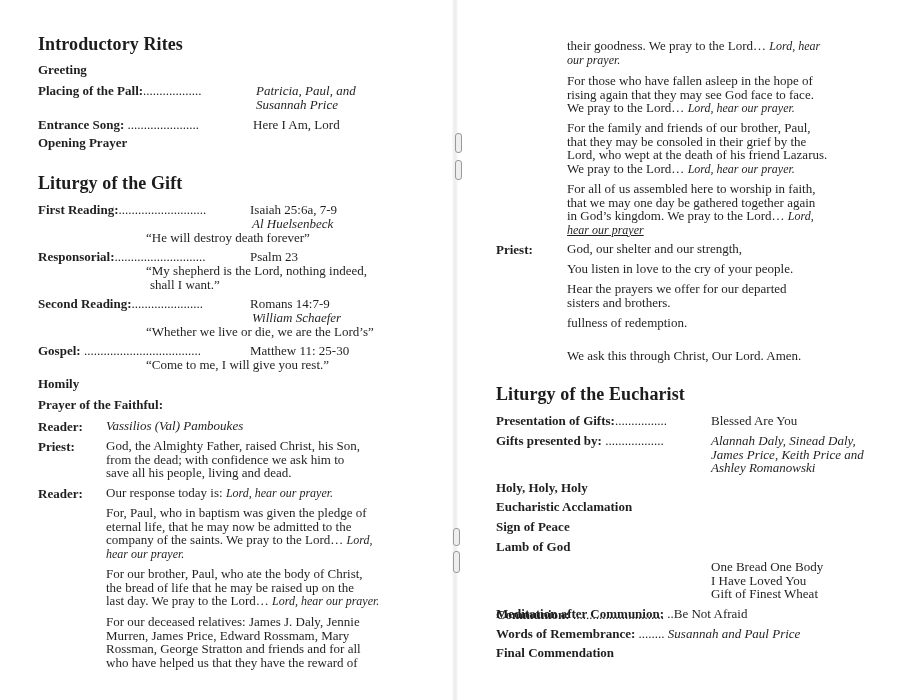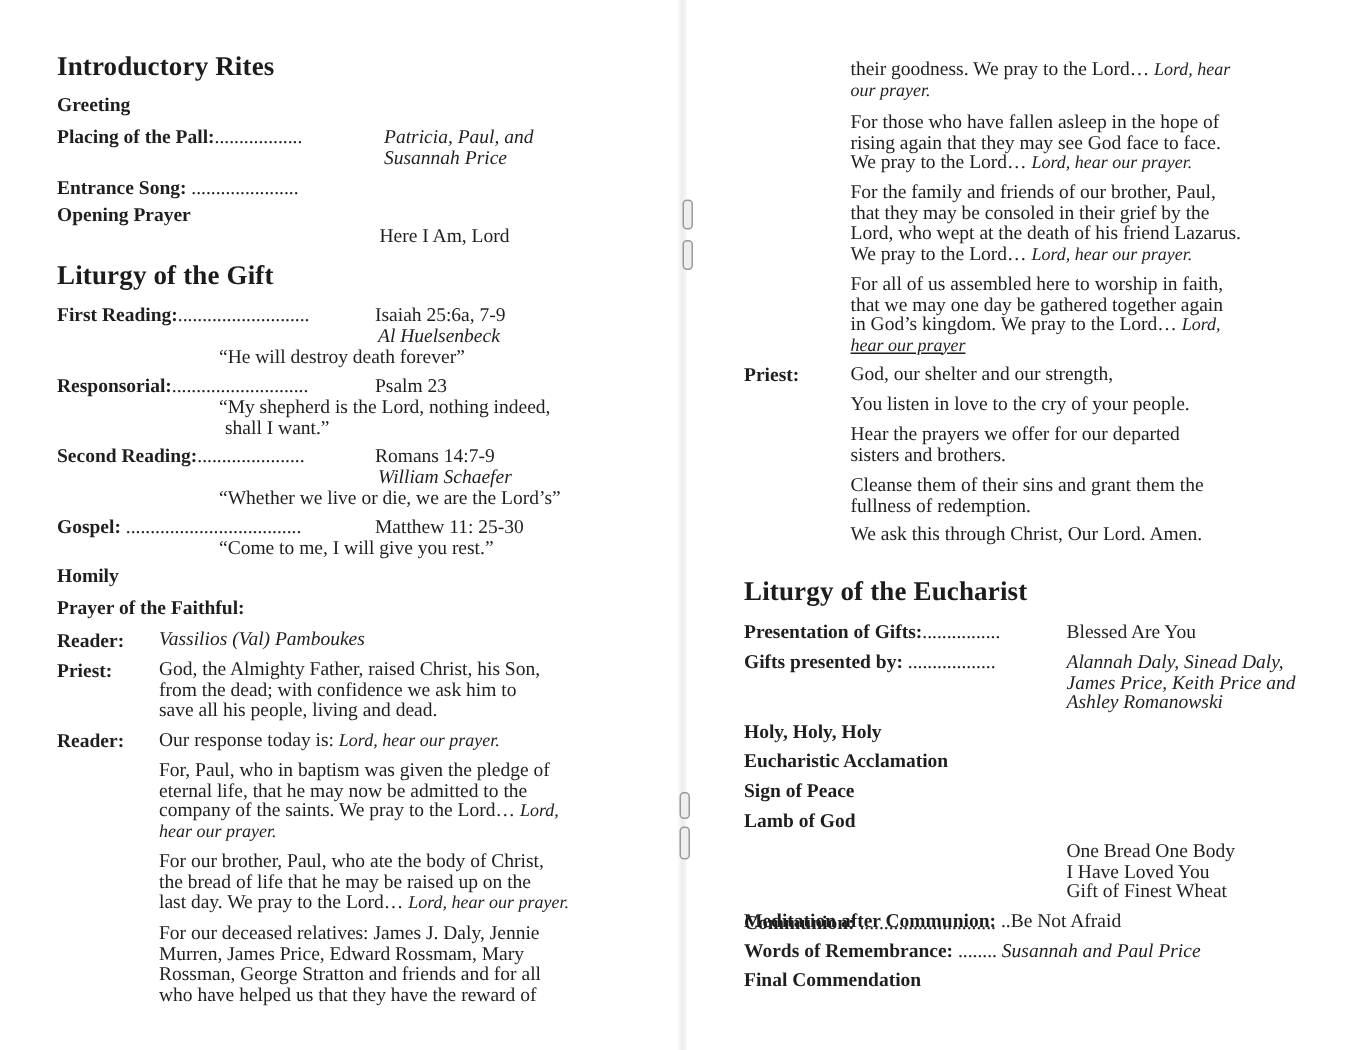--- a/index.html
+++ b/index.html
@@ -43,21 +43,21 @@
 
   <div class="row" style="left:38px;top:84px;">
     <span class="lbl">Placing of the Pall:</span><span class="dots">..................</span>
   </div>
   <div class="row i" style="left:256px;top:84px;">Patricia, Paul, and</div>
   <div class="row i" style="left:256px;top:98px;">Susannah Price</div>
 
   <div class="row" style="left:38px;top:118px;">
     <span class="lbl">Entrance Song:</span><span class="dots"> ......................</span>
   </div>
-  <div class="row" style="left:253px;top:118px;margin-top:32px;">Here I Am, Lord</div>
+  <div class="row" style="left:253px;top:118px;">Here I Am, Lord</div>
 
   <div class="row b" style="left:38px;top:136px;">Opening Prayer</div>
 
   <div class="h2" style="left:38px;top:173px;">Liturgy of the Gift</div>
 
   <div class="row" style="left:38px;top:203px;">
     <span class="lbl">First Reading:</span><span class="dots">...........................</span>
   </div>
   <div class="row" style="left:250px;top:203px;">Isaiah 25:6a, 7-9</div>
   <div class="row i" style="left:252px;top:217px;">Al Huelsenbeck</div>
@@ -150,21 +150,20 @@
   </div>
 
   <div class="spk" style="left:41px;top:242px;">Priest:</div>
   <div class="row" style="left:112px;top:242px;">God, our shelter and our strength,</div>
   <div class="row" style="left:112px;top:262px;">You listen in love to the cry of your people.</div>
   <div class="para" style="left:112px;top:282px;width:340px;">
     <div>Hear the prayers we offer for our departed</div>
     <div>sisters and brothers.</div>
   </div>
   <div class="para" style="left:112px;top:316px;width:340px;">
-    <div>Cleanse them of their sins and grant them the</div>
     <div>fullness of redemption.</div>
   </div>
   <div class="row" style="left:112px;top:349px;">We ask this through Christ, Our Lord.  Amen.</div>
 
   <div class="h2" style="left:41px;top:384px;">Liturgy of the Eucharist</div>
 
   <div class="row" style="left:41px;top:414px;">
     <span class="lbl">Presentation of Gifts:</span><span class="dots">................</span>
   </div>
   <div class="row" style="left:256px;top:414px;">Blessed Are You</div>

